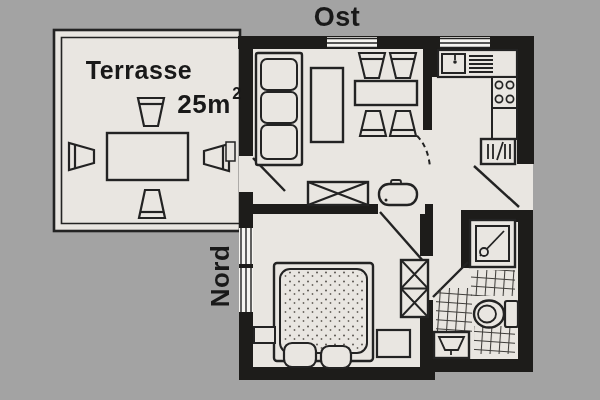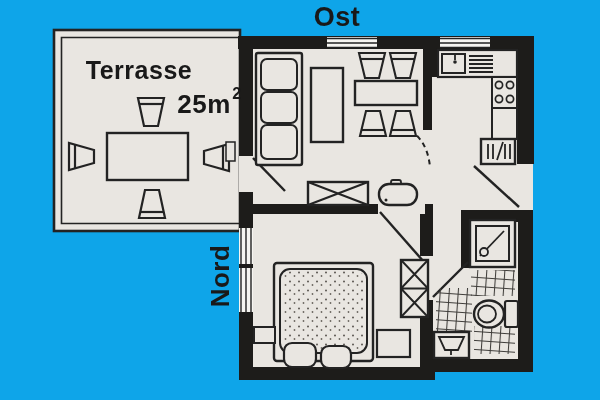--- a/index.html
+++ b/index.html
@@ -1,18 +1,18 @@
 <!DOCTYPE html>
 <html><head>
 <meta charset="utf-8">
 <style>
   html,body{margin:0;padding:0;background:#ffffff;}
   .stage{
     position:relative;width:600px;height:400px;
-    background:#0ea5e9;overflow:hidden;
+    background:#a3a3a3;overflow:hidden;
     font-family:"Liberation Sans",sans-serif;
   }
   svg text{
     font-family:"Liberation Sans","DejaVu Sans",sans-serif;
     font-weight:700;fill:#191919;letter-spacing:.5px;
   }
 </style>
 </head>
 <body>
 

